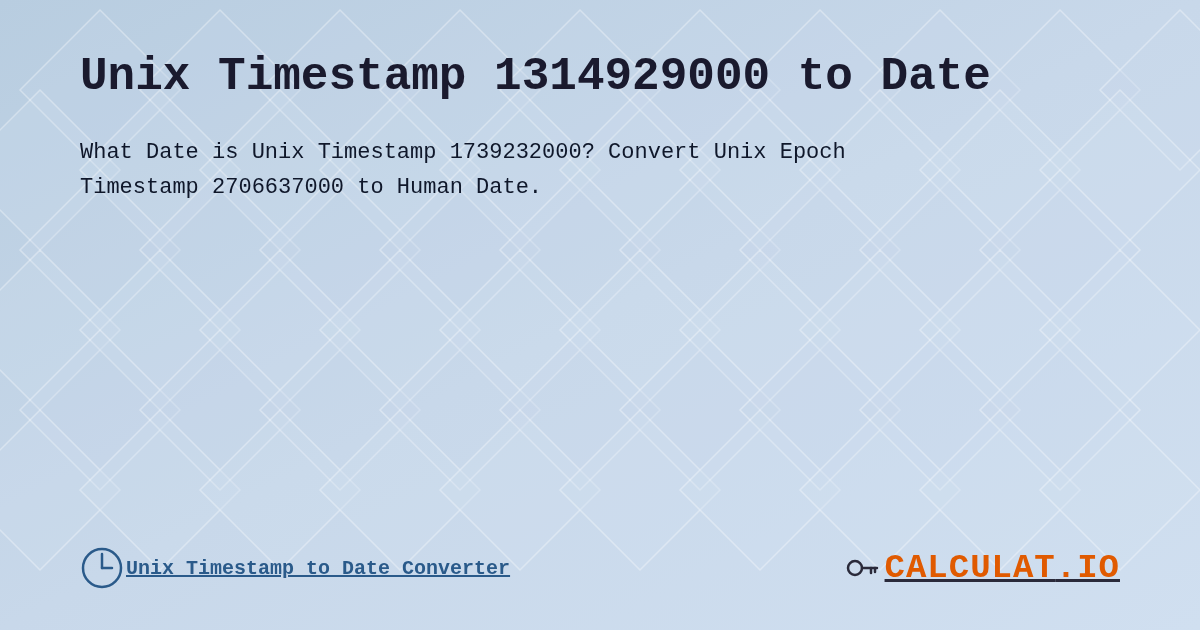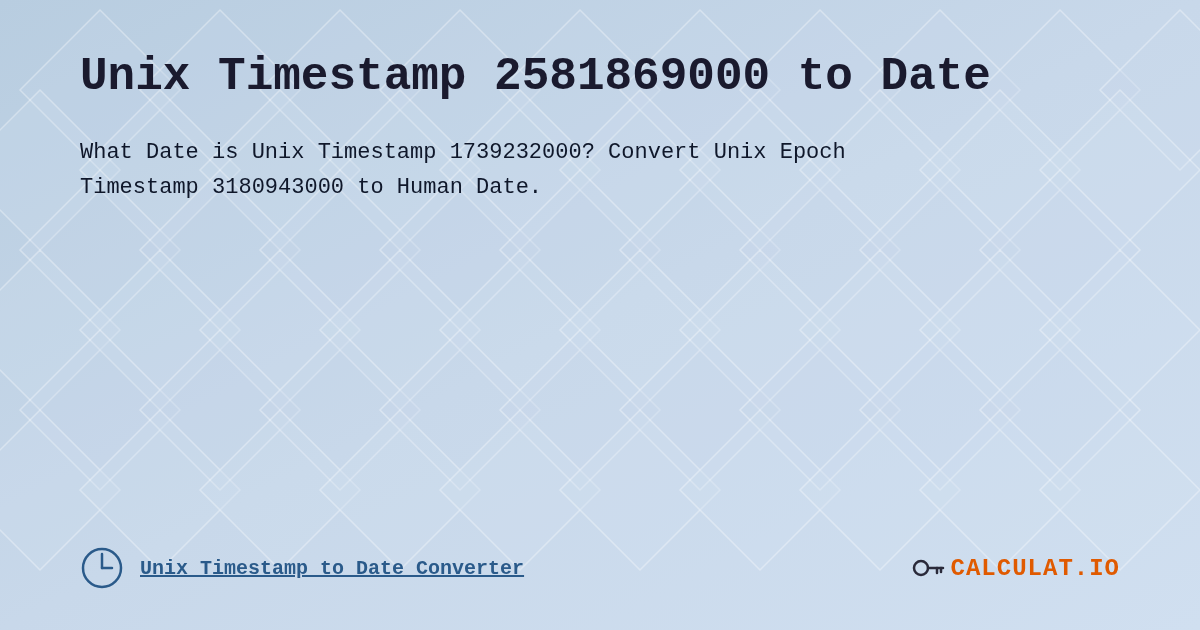--- a/index.html
+++ b/index.html
@@ -71,43 +71,44 @@
       display: flex;
       align-items: center;
       justify-content: space-between;
       margin-top: auto;
       padding-top: 20px;
     }
 
     .footer-left {
       display: flex;
       align-items: center;
-      gap: 16px;
+      gap: 2px;
     }
 
     .footer-label {
       font-size: 20px;
       font-weight: 700;
       color: #2a5a8a;
       font-family: 'Courier New', Courier, monospace;
       text-decoration: underline;
     }
 
     .logo {
       display: flex;
       align-items: center;
       gap: 6px;
     }
 
     .logo-text {
-      font-size: 24px;
+      font-size: 34px;
       font-weight: 900;
       color: #2a2a3a;
       font-family: 'Courier New', Courier, monospace;
       letter-spacing: 1px;
+      text-decoration: underline;
     }
 
     .logo-text span {
       color: #e05a00;
     }
   </style>
 </head>
 <body>
 
 <svg class="bg-pattern" xmlns="http://www.w3.org/2000/svg" width="1200" height="630">
@@ -203,25 +204,25 @@
     <polygon points="640,410 720,490 640,570 560,490" fill="rgba(210,225,240,0.4)" stroke="rgba(255,255,255,0.7)" stroke-width="1.5"></polygon>
     <polygon points="760,410 840,490 760,570 680,490" fill="rgba(210,225,240,0.4)" stroke="rgba(255,255,255,0.7)" stroke-width="1.5"></polygon>
     <polygon points="880,410 960,490 880,570 800,490" fill="rgba(210,225,240,0.4)" stroke="rgba(255,255,255,0.7)" stroke-width="1.5"></polygon>
     <polygon points="1000,410 1080,490 1000,570 920,490" fill="rgba(210,225,240,0.4)" stroke="rgba(255,255,255,0.7)" stroke-width="1.5"></polygon>
     <polygon points="1120,410 1200,490 1120,570 1040,490" fill="rgba(210,225,240,0.4)" stroke="rgba(255,255,255,0.7)" stroke-width="1.5"></polygon>
   </g>
 </svg>
 
 <div class="content">
   <div>
-    <h1 class="main-title">Unix Timestamp 2581869000 to Date</h1>
+    <h1 class="main-title">Unix Timestamp 1314929000 to Date</h1>
 
     <p class="description">
       <span>What Date is Unix Timestamp 1739232000? Convert Unix Epoch</span><br>
-      <span>Timestamp 3180943000 to Human Date.</span>
+      <span>Timestamp 2706637000 to Human Date.</span>
     </p>
   </div>
 
 
   <div class="footer">
     <div class="footer-left">
 
       <svg width="44" height="44" viewBox="0 0 44 44" xmlns="http://www.w3.org/2000/svg">
         <circle cx="22" cy="22" r="19" fill="none" stroke="#2a5a8a" stroke-width="2.5"></circle>
         <line x1="22" y1="8" x2="22" y2="22" stroke="#2a5a8a" stroke-width="2.5" stroke-linecap="round"></line>

